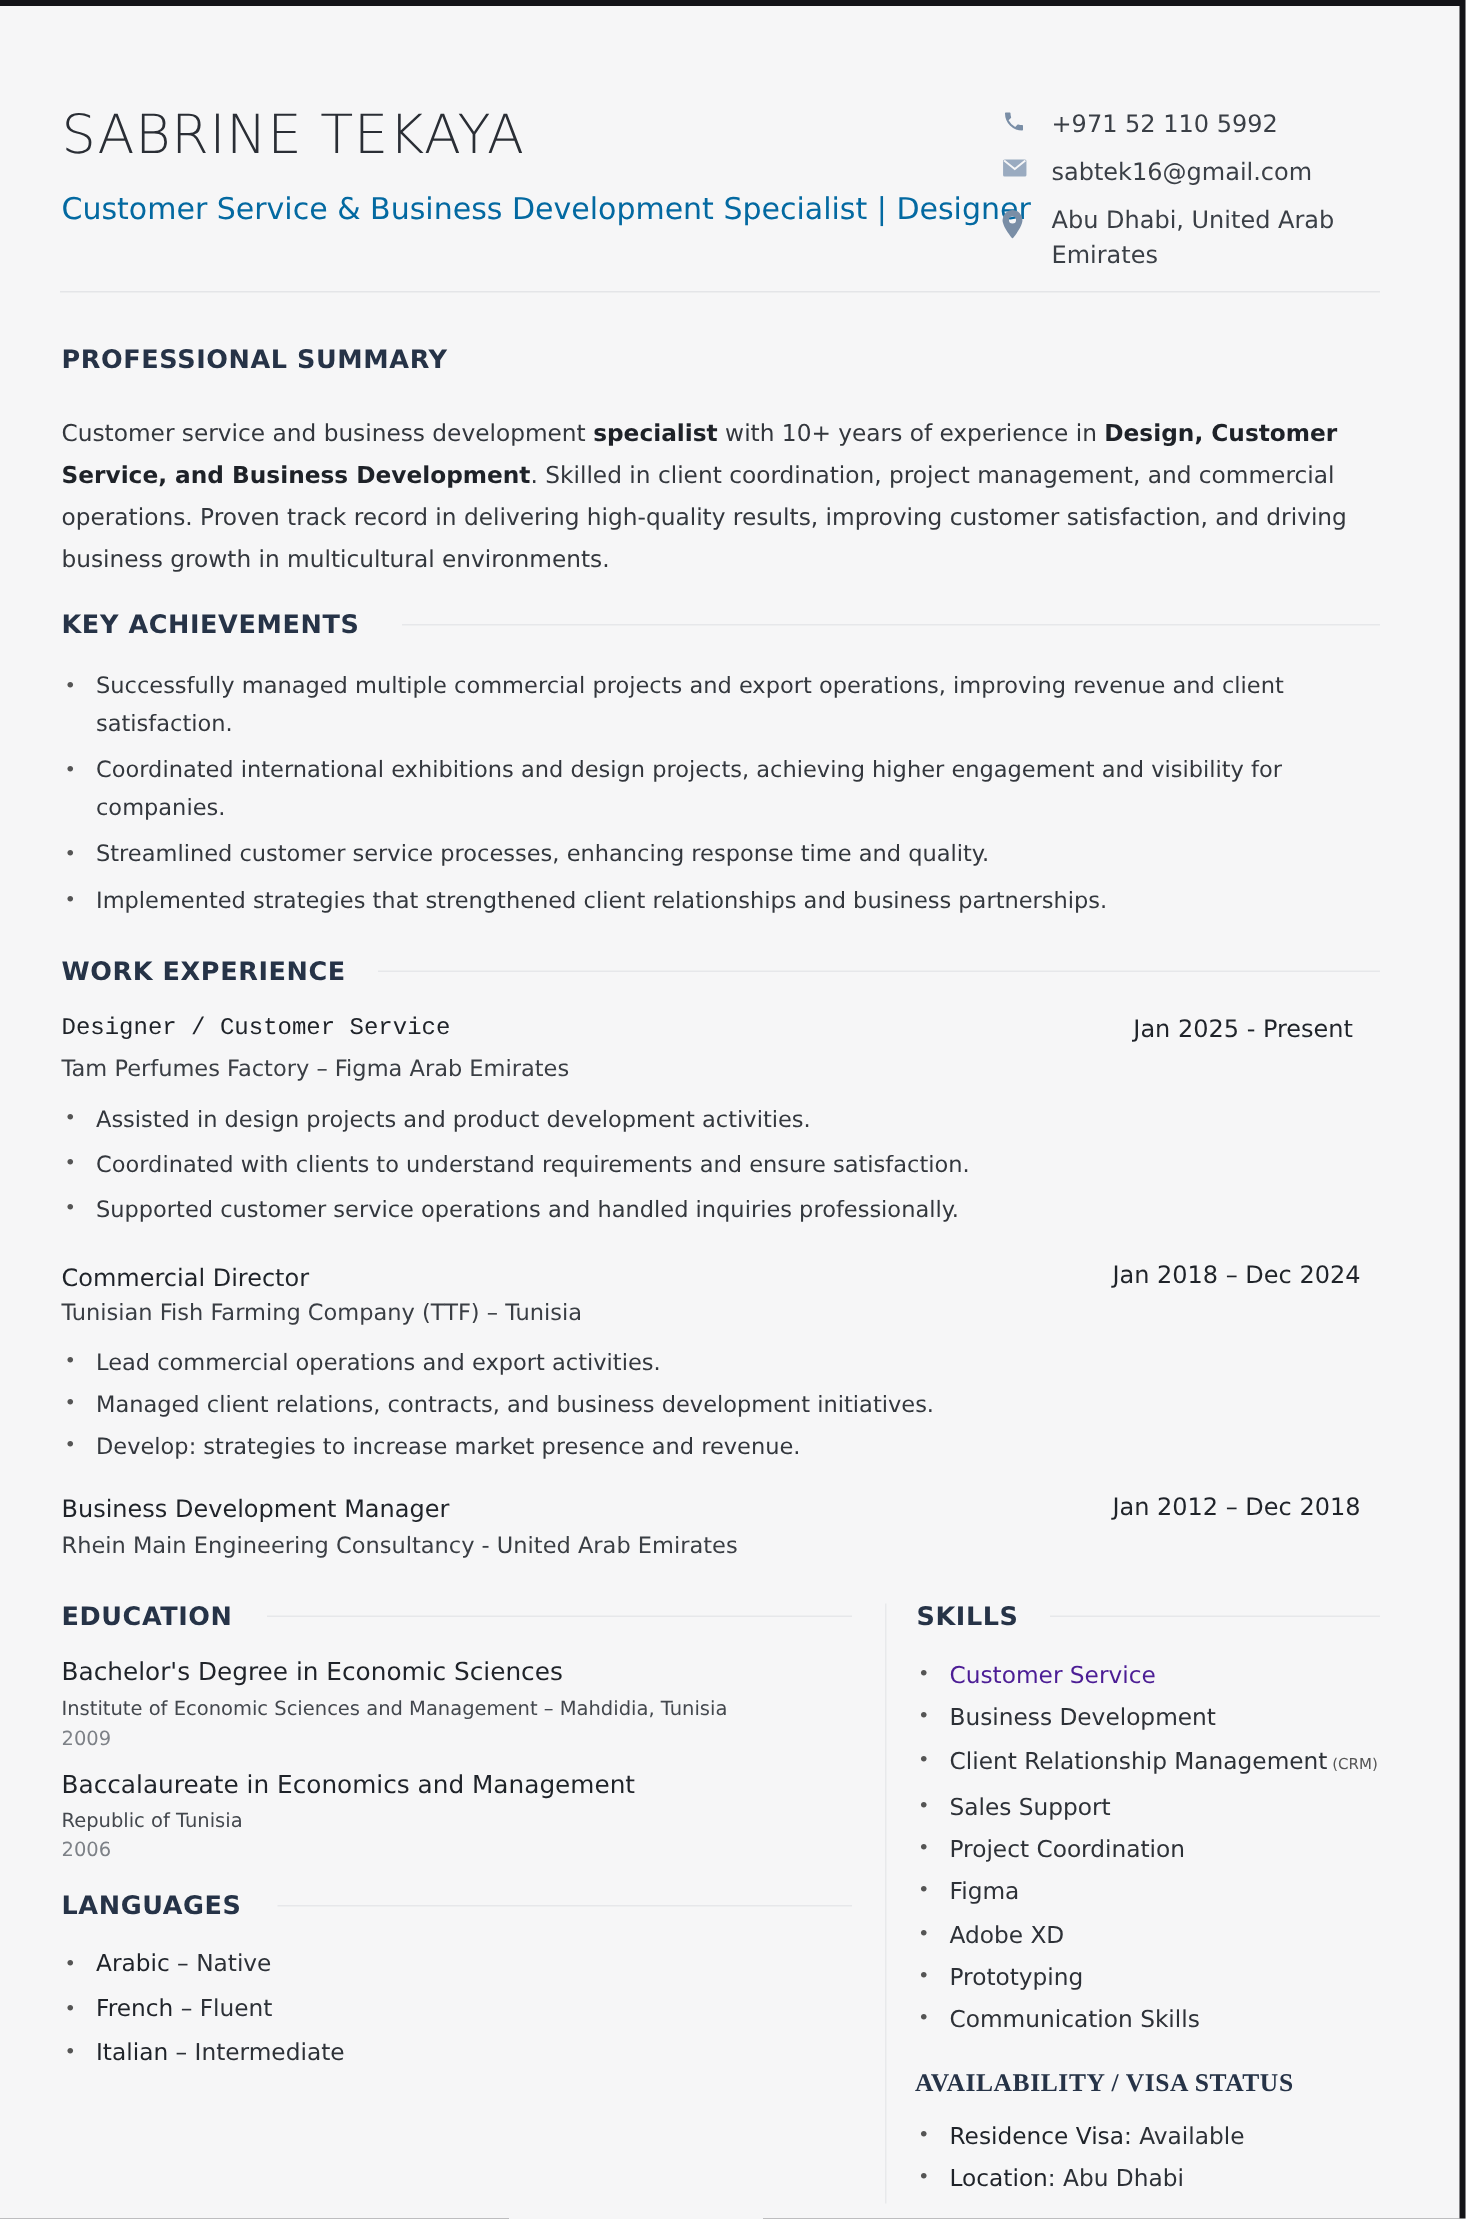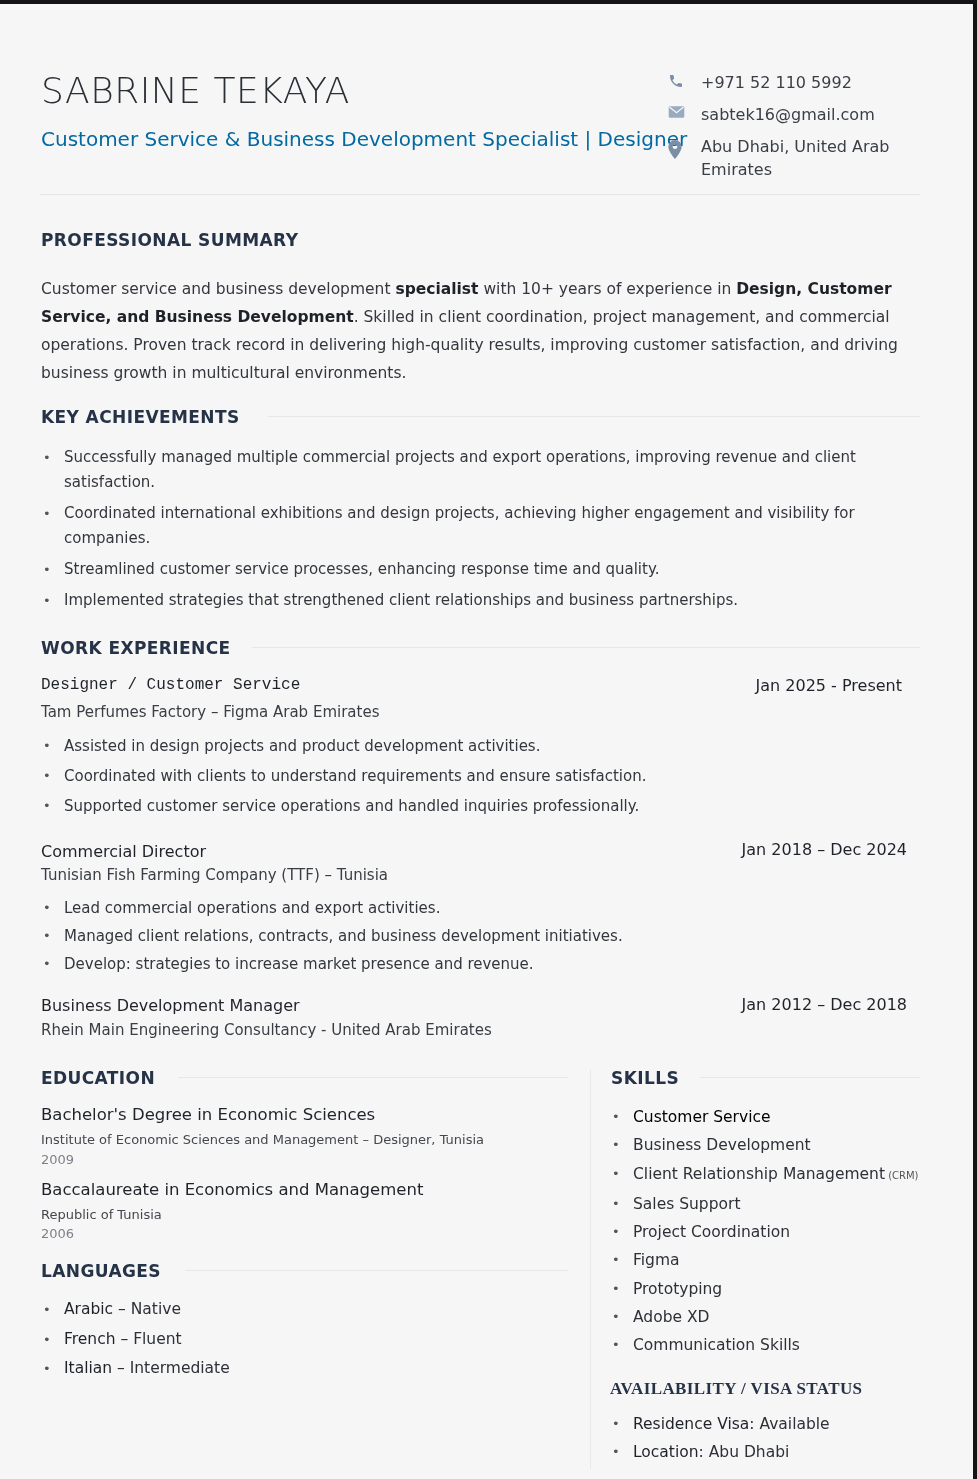--- a/index.html
+++ b/index.html
@@ -117,45 +117,45 @@
 
   <div class="abs jobtitle" style="left:41px;top:992px;">Business Development Manager</div>
   <div class="abs jobdate" style="left:687px;top:991px;">Jan 2012 – Dec 2018</div>
   <div class="abs company" style="left:41px;top:1017px;">Rhein Main Engineering Consultancy - United Arab Emirates</div>
 
   <div class="abs vdiv"></div>
 
   <div class="abs sec" style="left:41px;top:1064px;">EDUCATION</div>
   <div class="abs secline" style="left:178px;top:1073px;width:390px;"></div>
   <div class="abs edu-title" style="left:41px;top:1101px;">Bachelor's Degree in Economic Sciences</div>
-  <div class="abs edu-sub" style="left:41px;top:1128px;">Institute of Economic Sciences and Management – Designer, Tunisia</div>
+  <div class="abs edu-sub" style="left:41px;top:1128px;">Institute of Economic Sciences and Management – Mahdidia, Tunisia</div>
   <div class="abs edu-year" style="left:41px;top:1148px;">2009</div>
   <div class="abs edu-title" style="left:41px;top:1176px;">Baccalaureate in Economics and Management</div>
   <div class="abs edu-sub" style="left:41px;top:1203px;">Republic of Tunisia</div>
   <div class="abs edu-year" style="left:41px;top:1222px;">2006</div>
 
   <div class="abs sec" style="left:41px;top:1257px;">LANGUAGES</div>
   <div class="abs secline" style="left:185px;top:1266px;width:383px;"></div>
   <ul class="abs bl sk" style="left:41px;top:1291px;width:500px;line-height:29.5px;">
     <li><span style="color:#1f2329">Arabic</span><span> – Native</span></li>
     <li><span style="color:#1f2329">French</span><span> – Fluent</span></li>
     <li><span style="color:#1f2329">Italian</span><span> – Intermediate</span></li>
   </ul>
 
   <div class="abs sec" style="left:611px;top:1064px;">SKILLS</div>
   <div class="abs secline" style="left:700px;top:1073px;width:220px;"></div>
   <ul class="abs bl sk" style="left:610px;top:1099px;width:340px;">
-    <li style="color:#000000">Customer Service</li>
+    <li style="color:#4c1d95">Customer Service</li>
     <li>Business Development</li>
     <li><span>Client Relationship Management</span><span class="small"> (CRM)</span></li>
     <li>Sales Support</li>
     <li>Project Coordination</li>
     <li>Figma</li>
+    <li>Adobe XD</li>
     <li>Prototyping</li>
-    <li>Adobe XD</li>
     <li>Communication Skills</li>
   </ul>
 
   <div class="abs sec" style="left:610px;top:1375px;font-family:Liberation Serif, serif;">AVAILABILITY / VISA STATUS</div>
   <ul class="abs bl sk" style="left:610px;top:1406px;width:340px;">
     <li><span style="color:#1f2329">Residence Visa</span><span>: Available</span></li>
     <li><span style="color:#1f2329">Location</span><span>: Abu Dhabi</span></li>
   </ul>
 
 </div>

